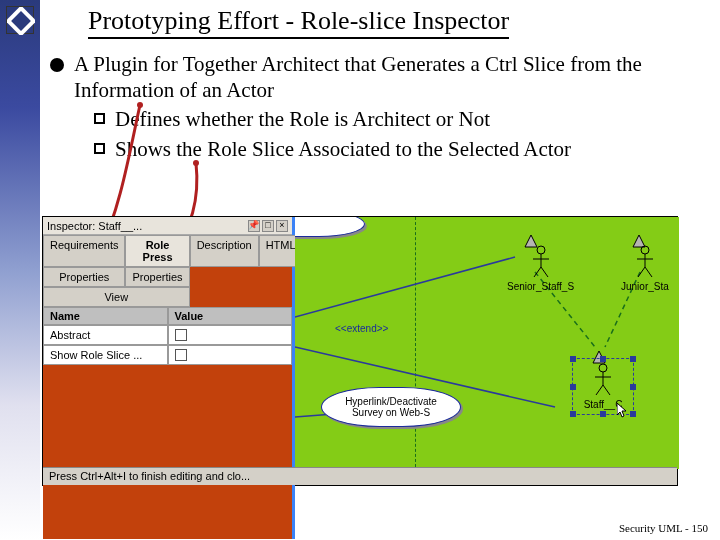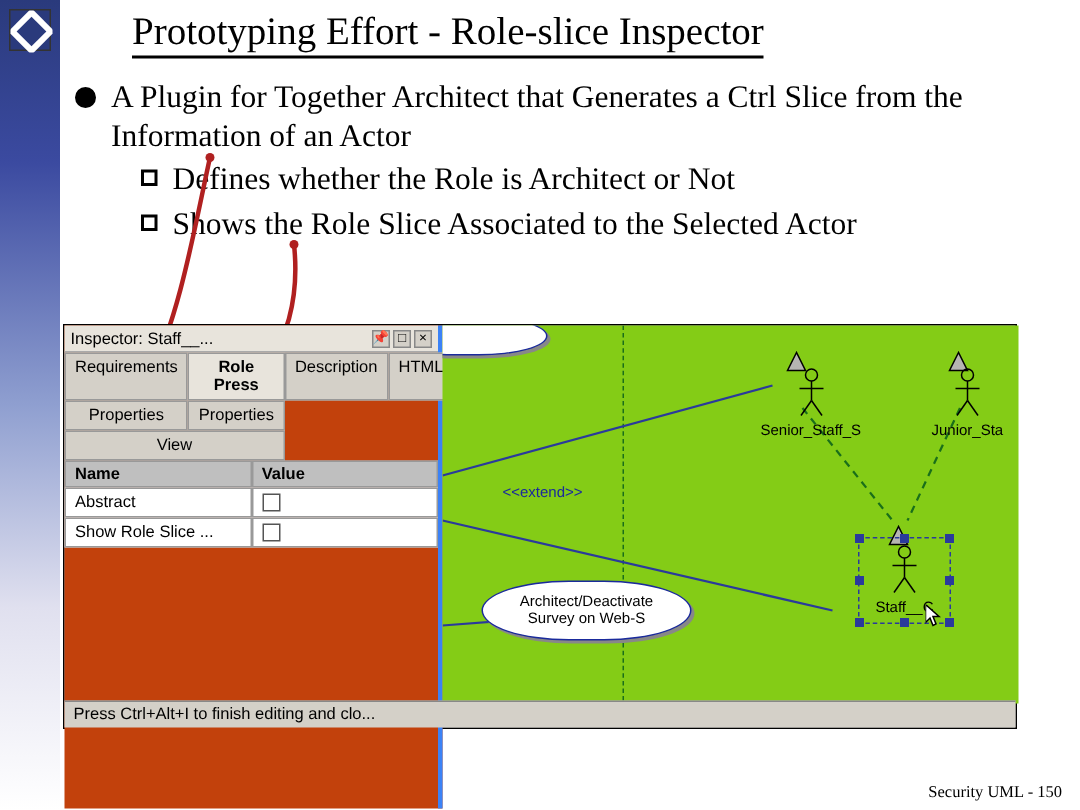--- a/index.html
+++ b/index.html
@@ -164,21 +164,21 @@
           </svg>
       <div>Staff__C</div>
       <svg class="cursor" style="left:44px;top:44px" viewBox="0 0 12 16">
             <path d="M0 0 L0 12 L3 9 L5 14 L7 13 L5 8 L9 8 Z" fill="#fff" stroke="#000"></path>
           </svg>
     </div>
 
     <div class="stereo" style="left:40px; top:106px">&lt;&lt;extend&gt;&gt;</div>
 
     <div class="usecase" style="left:26px; top:170px; width:140px">
-      <span>Architect/Deactivate Survey on Web-S</span>
+      <span>Hyperlink/Deactivate Survey on Web-S</span>
     </div>
   </div>
 
   <div class="statusbar">
     <span>Press Ctrl+Alt+I to finish editing and clo...</span>
   </div>
 </div>
 
 <div class="footer">Security UML - 150</div>
 

